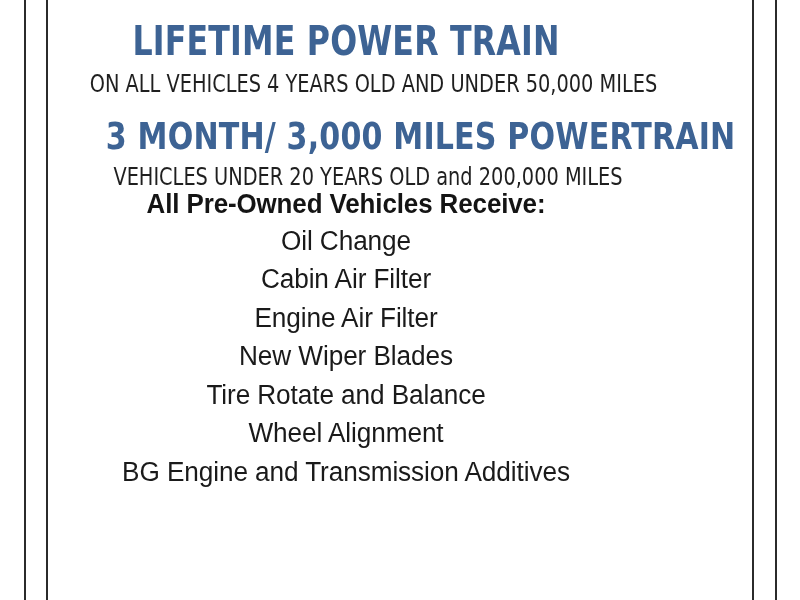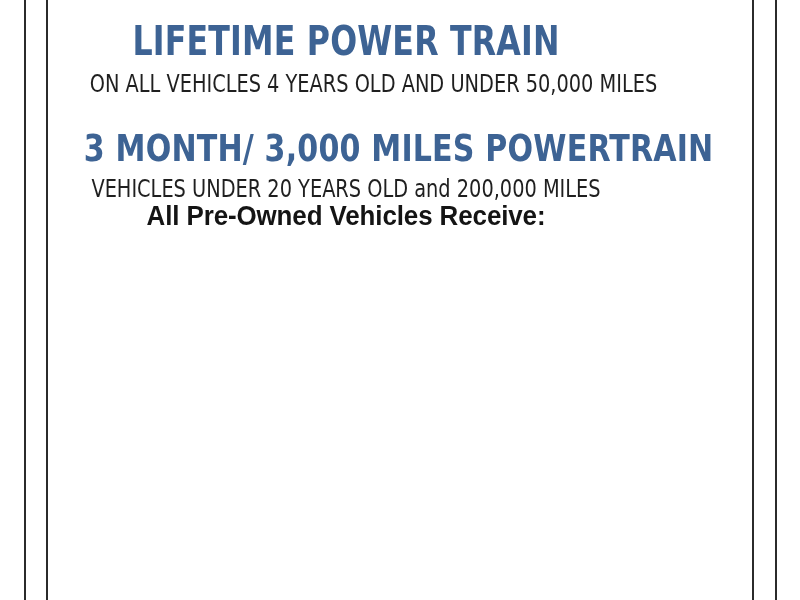--- a/index.html
+++ b/index.html
@@ -43,21 +43,21 @@
     top: 0;
     width: 596px;
     height: 600px;
     text-align: center;
   }
 
   
   .warranty-block { width: 100%; }
 
   .block-1 { margin-top: 21px; }
-  .block-2 { margin-top: 32px; }
+  .block-2 { margin-top: 20px; padding-left: 22px; }
 
   .headline {
     color: #3d6394;
     font-family: "Liberation Sans Narrow", "DejaVu Sans Condensed", "Liberation Sans", sans-serif;
     font-weight: 700;
     font-stretch: condensed;
     letter-spacing: 0.2px;
     line-height: 1.0;
     white-space: nowrap;
     transform: scaleX(0.88);
@@ -126,16 +126,25 @@
       <div class="subline subline-1">ON ALL VEHICLES 4 YEARS OLD AND UNDER 50,000 MILES</div>
     </div>
 
     <div class="warranty-block block-2">
       <div class="headline headline-2">3 MONTH/ 3,000 MILES POWERTRAIN</div>
       <div class="subline subline-2">VEHICLES UNDER 20 YEARS OLD and 200,000 MILES</div>
     </div>
 
     <div class="services">
       <div class="services-heading">All Pre-Owned Vehicles Receive:</div>
+      <ul class="services-list" id="services-list">
+        <li>Oil Change</li>
+        <li>Cabin Air Filter</li>
+        <li>Engine Air Filter</li>
+        <li>New Wiper Blades</li>
+        <li>Tire Rotate and Balance</li>
+        <li>Wheel Alignment</li>
+        <li>BG Engine and Transmission Additives</li>
+      </ul>
     </div>
 
   </div>
 </div>
 
 </body></html>

